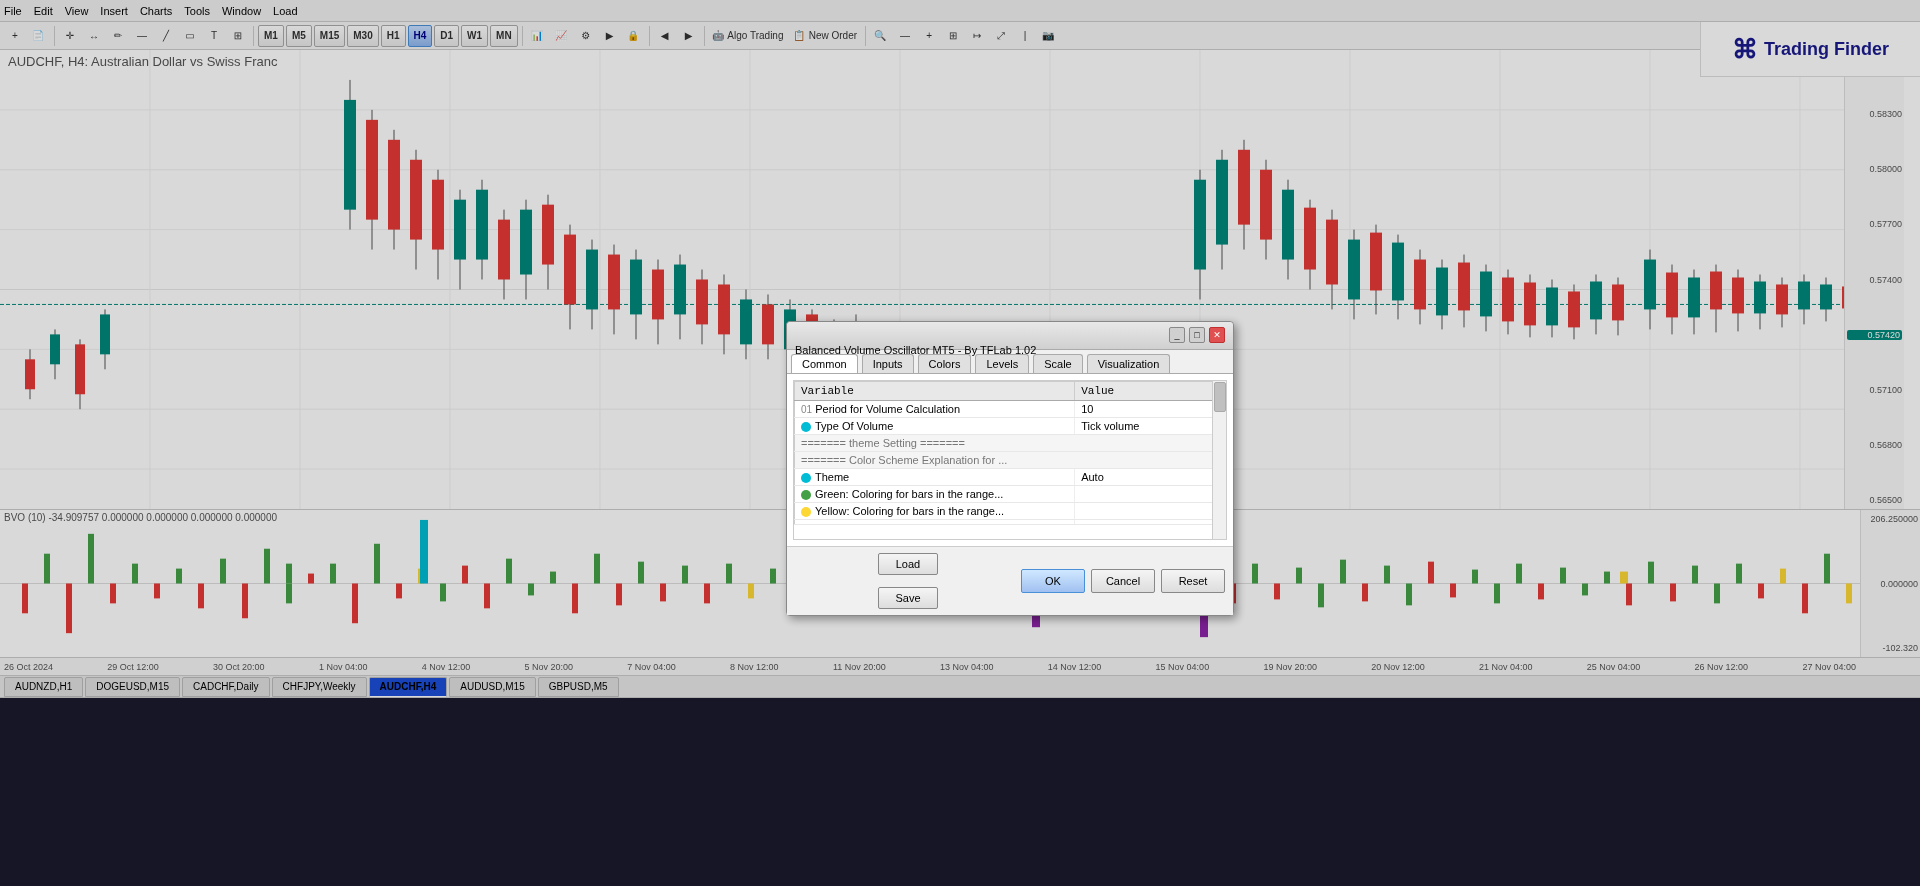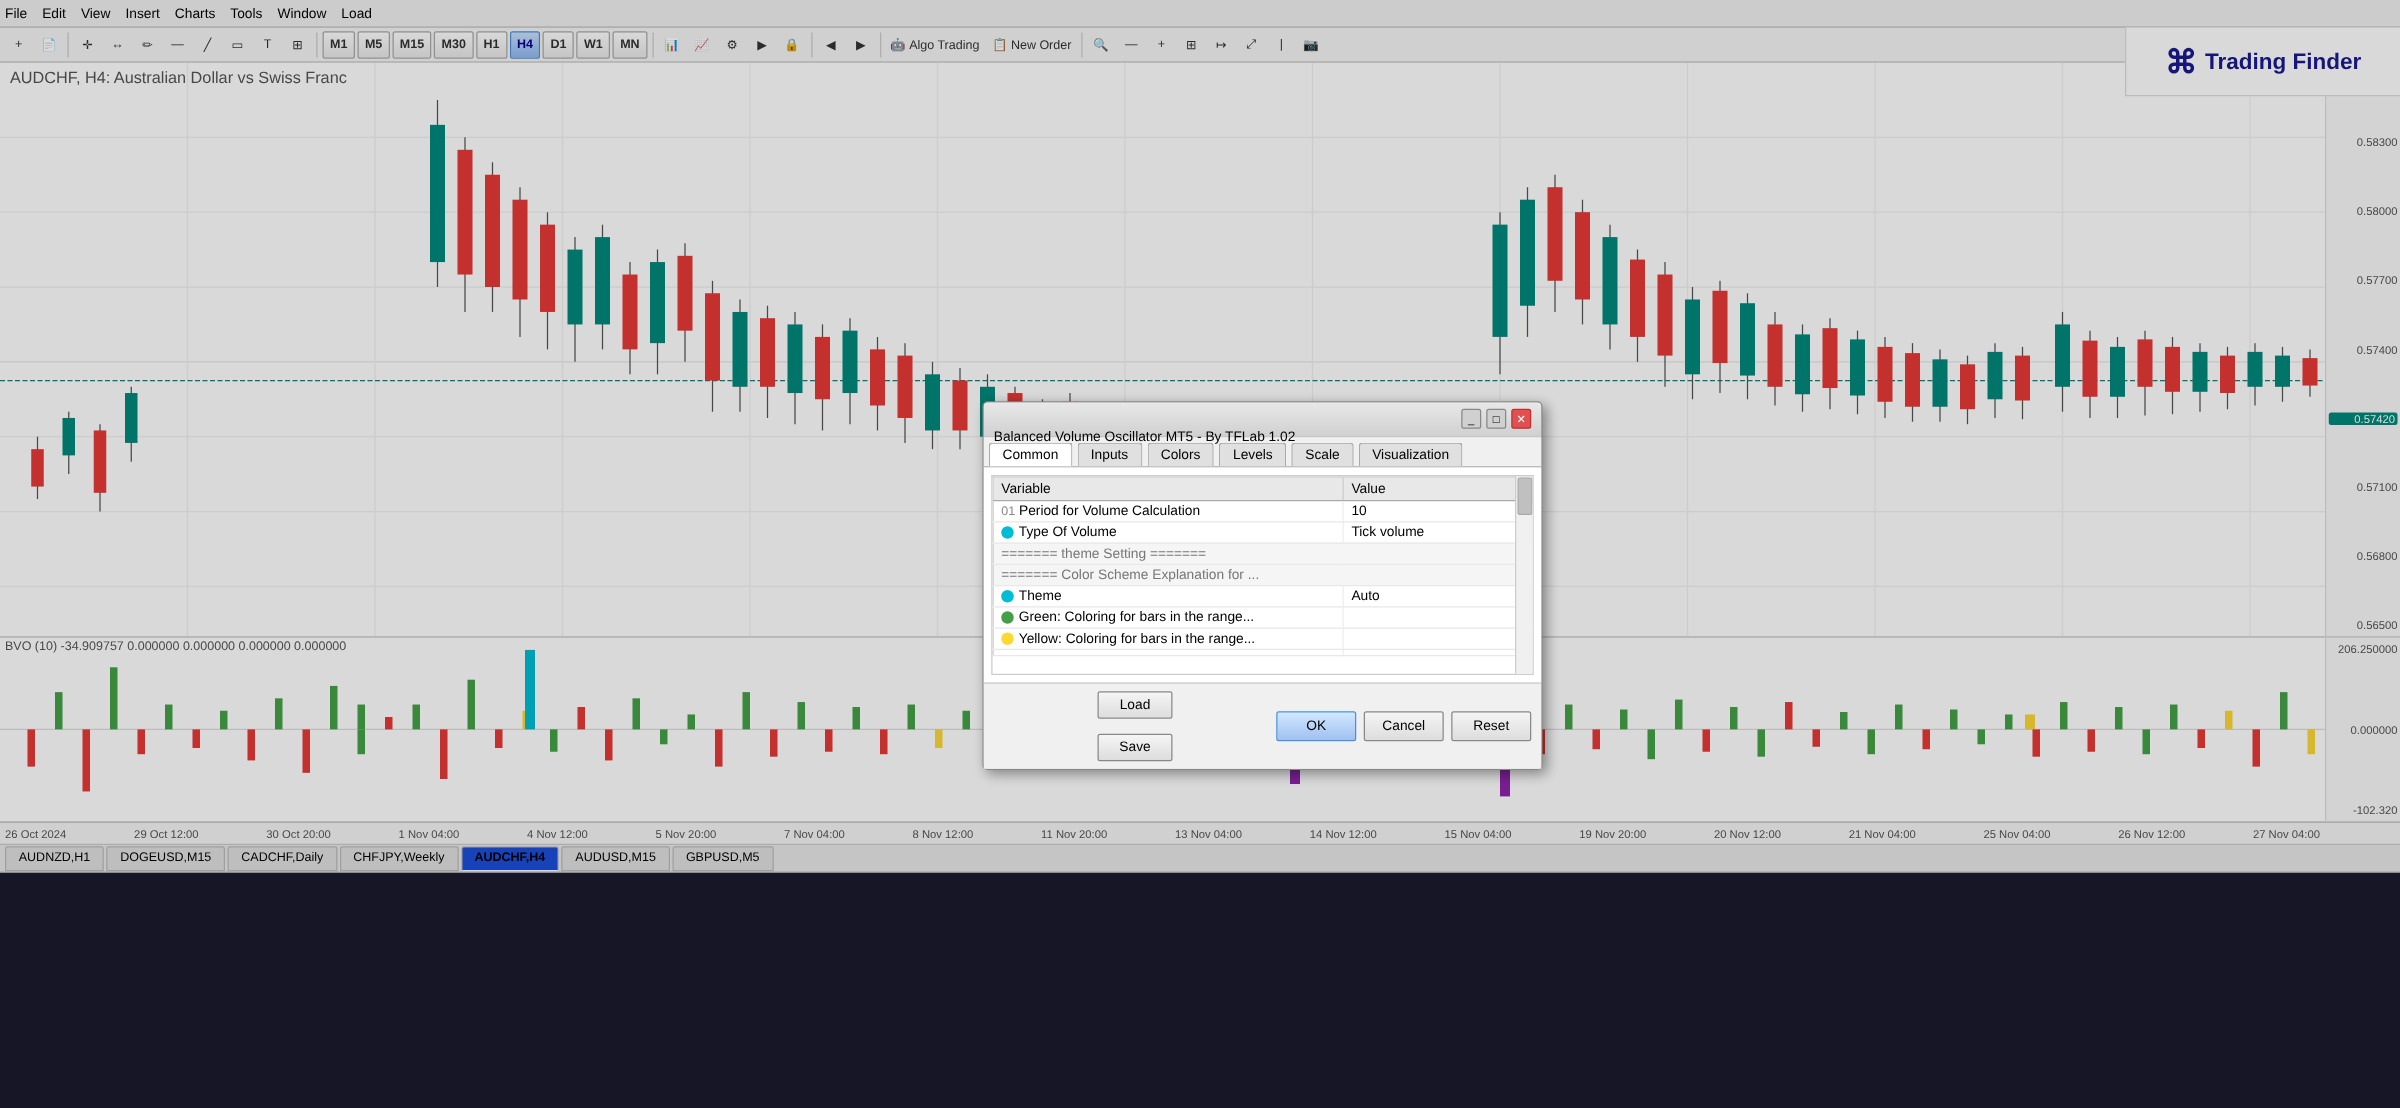--- a/index.html
+++ b/index.html
@@ -31,21 +31,21 @@
 
     
     #chart-area {
       width: 100%; height: 460px; background: #fff; position: relative; overflow: hidden;
       border-bottom: 1px solid #ccc;
     }
     #chart-title {
       position: absolute; top: 4px; left: 8px; font-size: 13px; color: #555; z-index: 2;
     }
     #price-axis {
-      position: absolute; right: 0; top: 0; width: 60px; height: 100%;
+      position: absolute; right: 16px; top: 0; width: 60px; height: 100%;
       background: #f8f8f8; border-left: 1px solid #ddd;
       display: flex; flex-direction: column; justify-content: space-between; padding: 4px 2px;
     }
     .price-label { font-size: 9px; color: #555; text-align: right; }
     .price-label.highlighted { background: #00897b; color: #fff; padding: 0 2px; border-radius: 2px; }
 
     
     #candle-svg { position: absolute; left: 0; top: 0; width: calc(100% - 60px); height: 100%; }
 
     
@@ -115,21 +115,21 @@
 
     #dialog-body { padding: 6px; background: #fff; }
 
     #var-table {
       width: 100%; border-collapse: collapse; font-size: 11px;
       border: 1px solid #ccc;
     }
     #var-table thead tr { background: #e8e8e8; }
     #var-table thead th {
       padding: 3px 6px; text-align: left; border-bottom: 1px solid #aaa;
-      border-right: 1px solid #ccc; font-weight: normal; font-size: 11px;
+      border-right: 1px solid #ccc; font-weight: normal; font-size: 11px; font-family: Liberation Mono, monospace;
     }
     #var-table tbody tr { cursor: default; }
     #var-table tbody td {
       padding: 2px 6px; border-bottom: 1px solid #e8e8e8; border-right: 1px solid #eee;
       font-size: 11px; color: #000;
     }
     #var-table tbody td.separator { color: #777; font-style: normal; background: #f5f5f5; }
     .color-dot { display: inline-block; width: 10px; height: 10px; border-radius: 50%; margin-right: 4px; vertical-align: middle; }
     .row-num { color: #888; font-size: 10px; }
 

